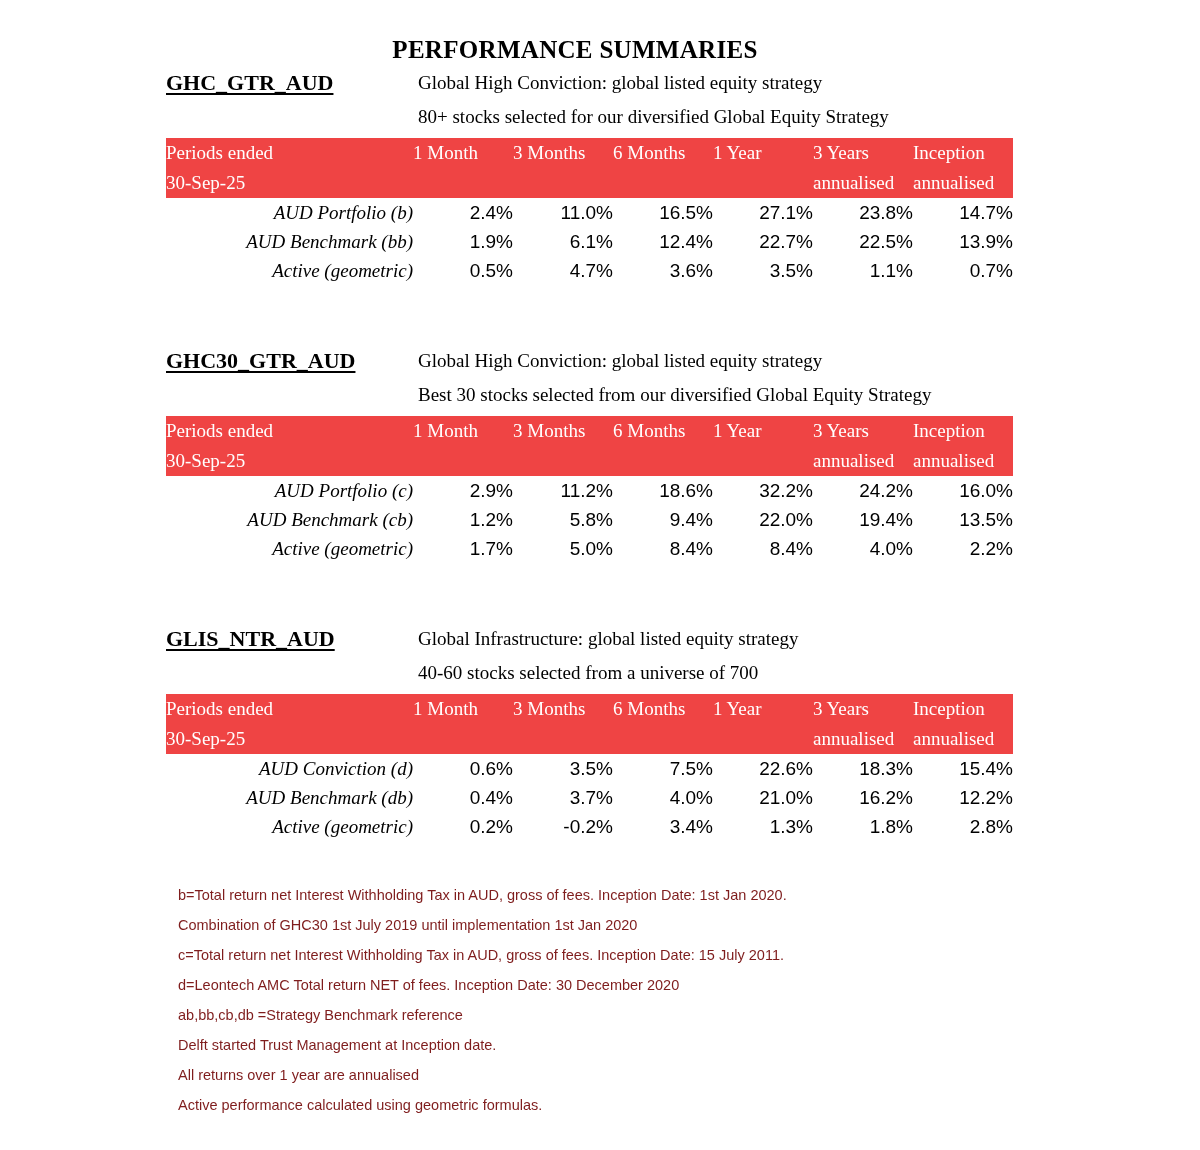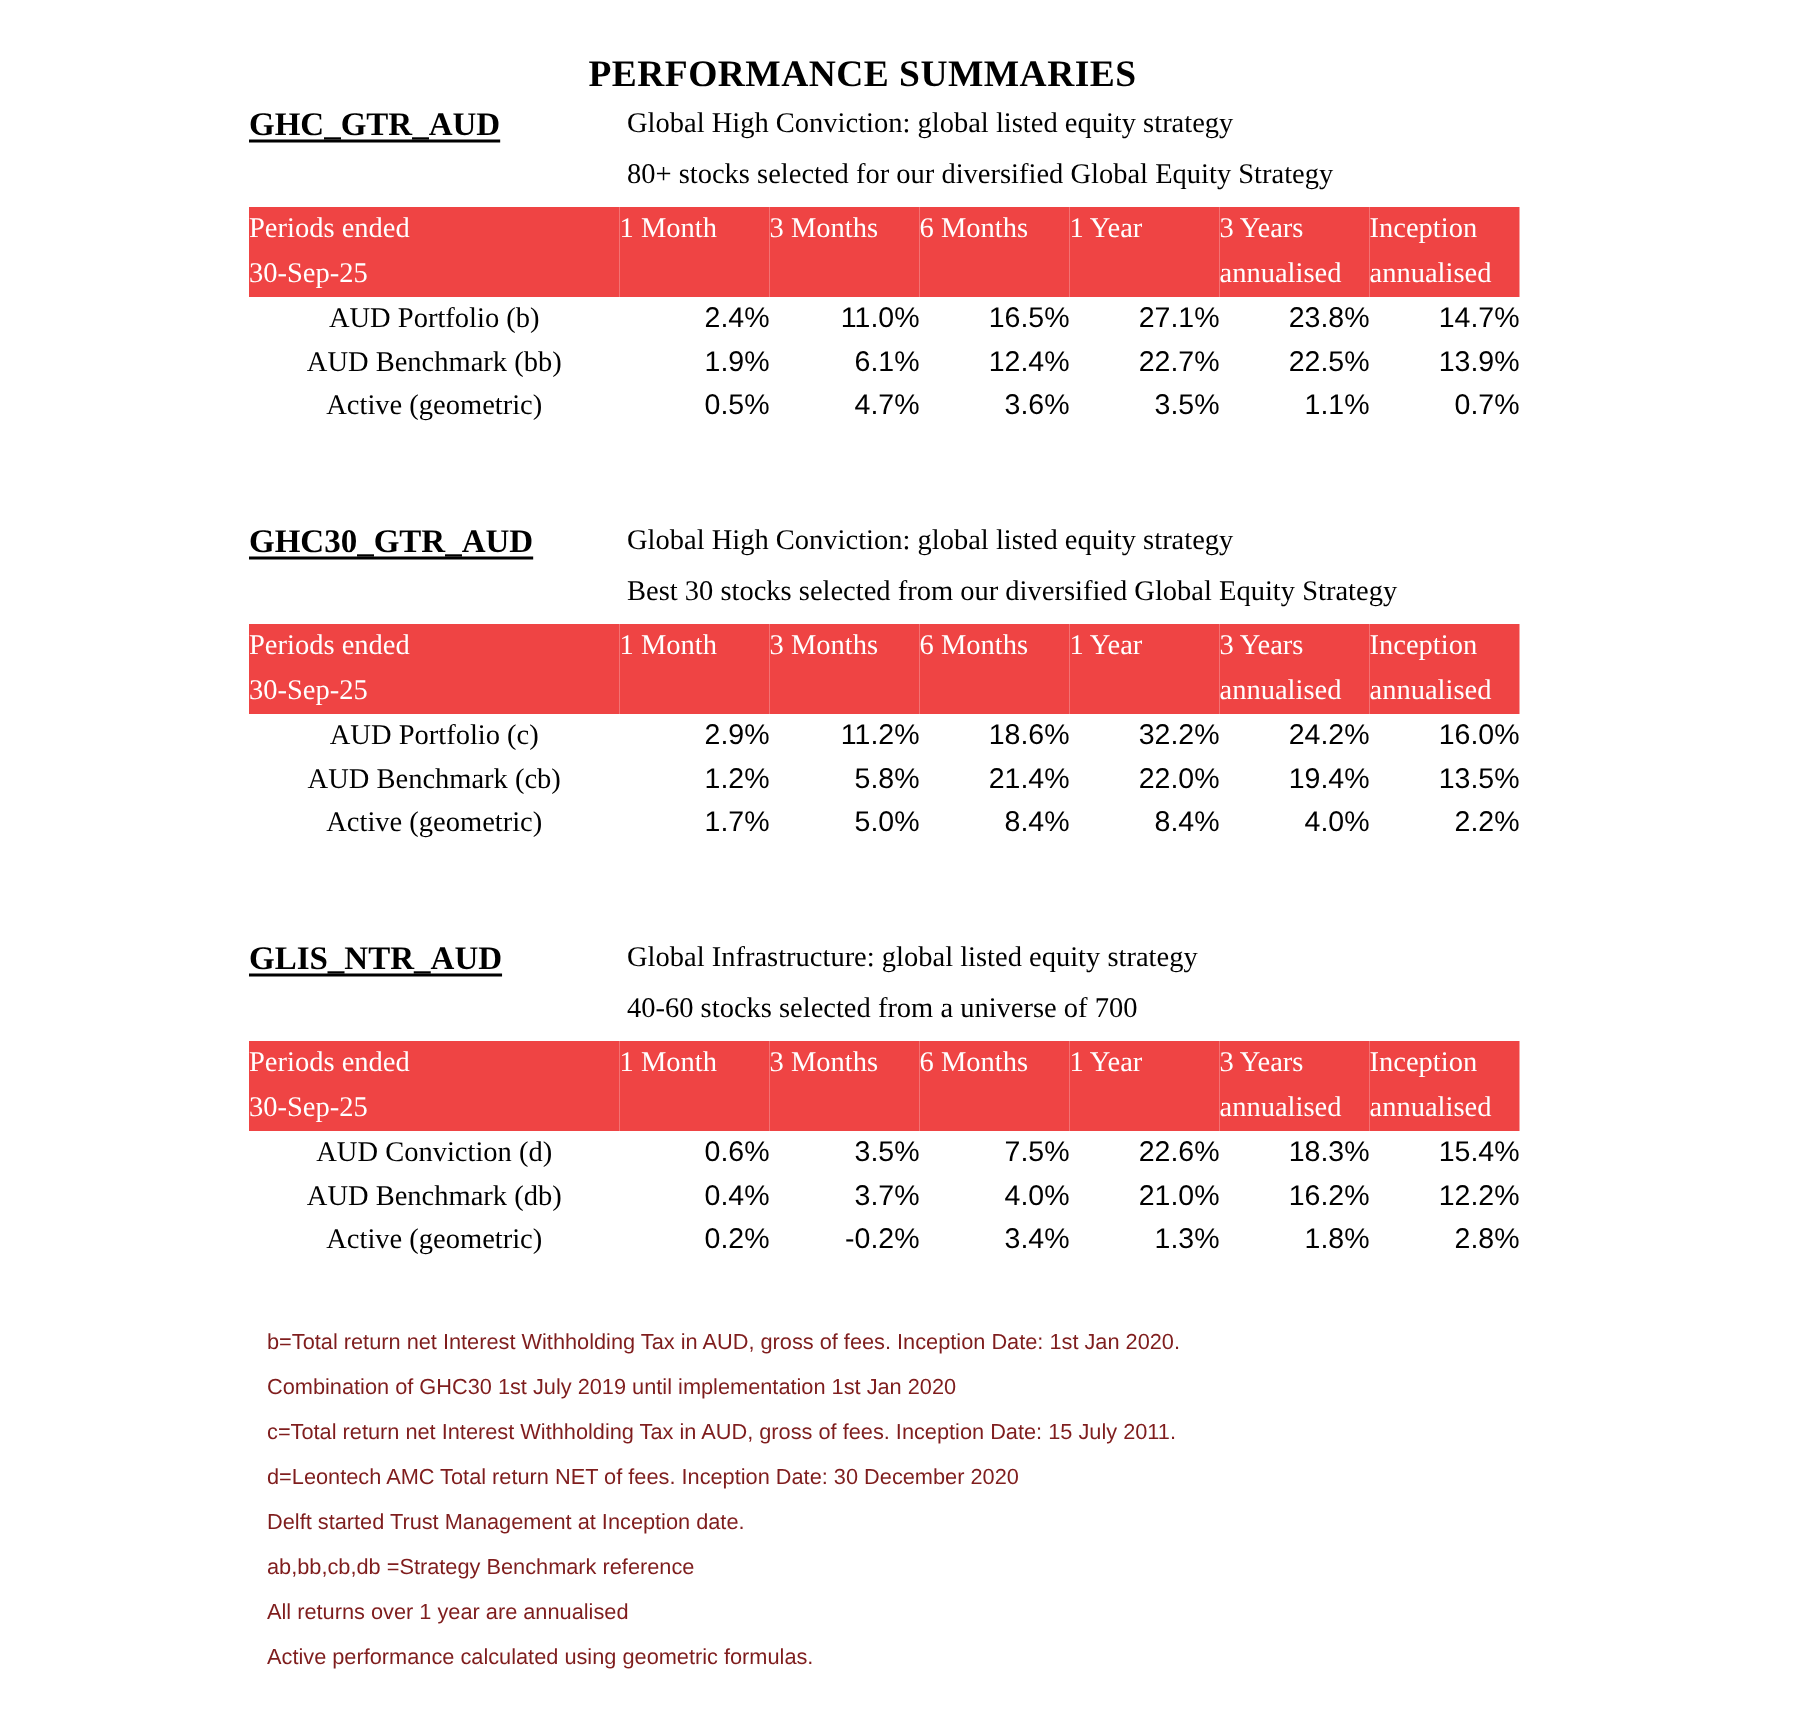--- a/index.html
+++ b/index.html
@@ -123,23 +123,24 @@
   .hd-blank { height: 30px; }
 
   table.perf tbody td {
     font-size: 19px;
     padding: 0;
     height: 29px;
     line-height: 29px;
     color: #000000;
   }
   td.rowlabel {
-    text-align: center;
+    text-align: right;
     padding-left: 6px;
     white-space: nowrap;
+    font-style: italic;
   }
   td.val {
     text-align: right;
     padding-right: 11px;
     font-family: "Liberation Sans", "DejaVu Sans", sans-serif;
     font-size: 18px;
   }
 
   
   .footnotes {
@@ -278,21 +279,21 @@
           <td class="val">11.2%</td>
           <td class="val">18.6%</td>
           <td class="val">32.2%</td>
           <td class="val">24.2%</td>
           <td class="val">16.0%</td>
         </tr>
         <tr>
           <td class="rowlabel">AUD Benchmark (cb)</td>
           <td class="val">1.2%</td>
           <td class="val">5.8%</td>
-          <td class="val">21.4%</td>
+          <td class="val">9.4%</td>
           <td class="val">22.0%</td>
           <td class="val">19.4%</td>
           <td class="val">13.5%</td>
         </tr>
         <tr>
           <td class="rowlabel">Active (geometric)</td>
           <td class="val">1.7%</td>
           <td class="val">5.0%</td>
           <td class="val">8.4%</td>
           <td class="val">8.4%</td>
@@ -370,19 +371,19 @@
         </tr>
       </tbody>
     </table>
   </div>
 
   <div class="footnotes">
     <div class="footnote">b=Total return net Interest Withholding Tax in AUD, gross of fees. Inception Date: 1st Jan 2020.</div>
     <div class="footnote">Combination of GHC30 1st July 2019 until implementation 1st Jan 2020</div>
     <div class="footnote">c=Total return net Interest Withholding Tax in AUD, gross of fees. Inception Date: 15 July 2011.</div>
     <div class="footnote">d=Leontech AMC Total return NET of fees. Inception Date: 30 December 2020</div>
+    <div class="footnote">ab,bb,cb,db =Strategy Benchmark reference</div>
     <div class="footnote">Delft started Trust Management at Inception date.</div>
-    <div class="footnote">ab,bb,cb,db =Strategy Benchmark reference</div>
     <div class="footnote">All returns over 1 year are annualised</div>
     <div class="footnote">Active performance calculated using geometric formulas.</div>
   </div>
 
 </div>
 
 </body></html>

